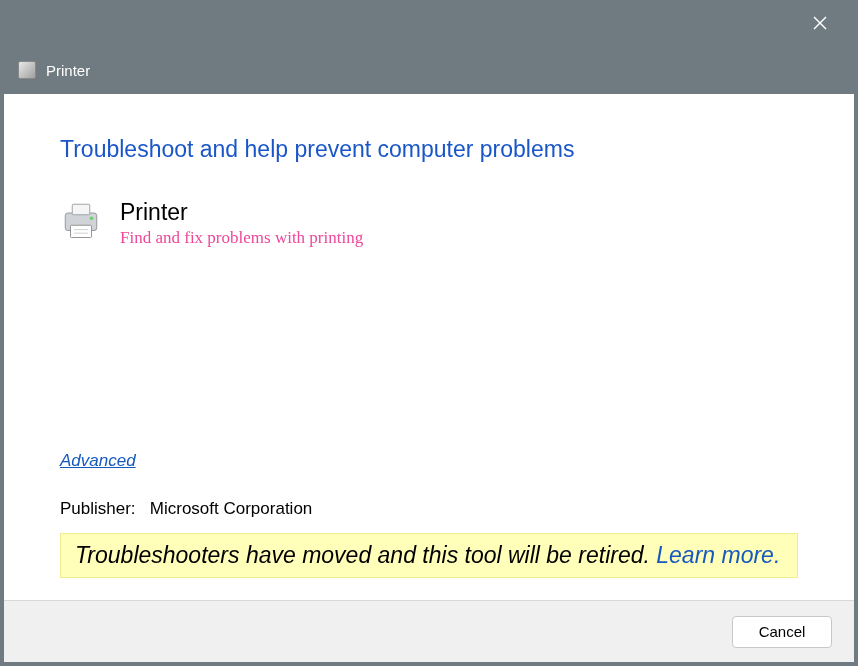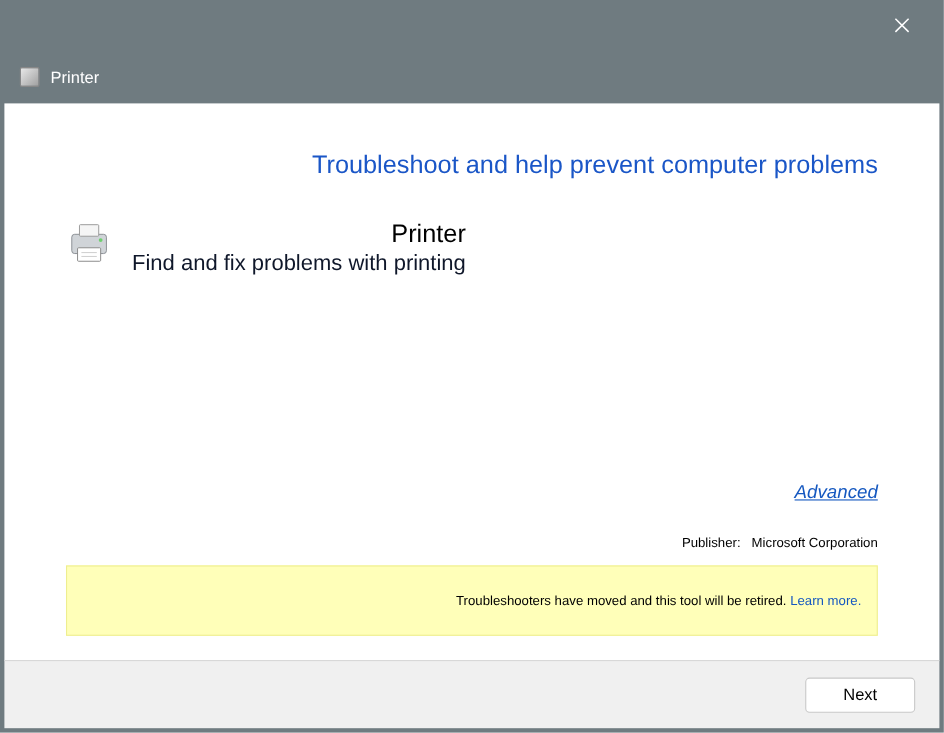--- a/index.html
+++ b/index.html
@@ -59,21 +59,20 @@
       margin: 0 4px;
       display: flex;
       flex-direction: column;
       position: relative;
     }
     .inner {
       padding: 42px 56px 0 56px;
       flex: 1;
       display: flex;
       flex-direction: column;
-      text-align: right;
     }
     .main-heading {
       color: #1a56c7;
       font-size: 23px;
       font-weight: 400;
       margin-bottom: 36px;
     }
     .printer-row {
       display: flex;
       align-items: flex-start;
@@ -89,54 +88,56 @@
       width: 100%;
       height: 100%;
     }
     .printer-text .ptitle {
       font-size: 23px;
       color: #000;
       font-weight: 400;
       margin-bottom: 2px;
     }
     .printer-text .pdesc {
-      font-size: 20px;
-      color: #0f172a;
+      font-size: 17px;
+      color: #ec4899;
+      font-family: Liberation Serif, serif;
     }
     .spacer {
       flex: 1;
     }
     .advanced-link {
       color: #1558c0;
       text-decoration: underline;
       font-size: 17px;
       cursor: pointer;
       margin-bottom: 28px;
       display: inline-block;
       font-style: italic;
     }
     .publisher-row {
-      font-size: 12px;
+      font-size: 17px;
       color: #000;
       margin-bottom: 14px;
     }
     .privacy-link {
       color: #1558c0;
       font-size: 17px;
       cursor: pointer;
       display: inline-block;
       margin-bottom: 18px;
     }
     .banner {
       background: #ffffb9;
       border: 1px solid #eeee90;
-      padding: 24px 14px;
-      font-size: 12px;
+      padding: 8px 14px;
+      font-size: 23px;
       color: #000;
       margin-bottom: 22px;
+      font-style: italic;
     }
     .banner .learn-more {
       color: #1558c0;
       cursor: pointer;
     }
     .button-bar {
       background: #f0f0f0;
       height: 62px;
       margin: 0 4px 4px 4px;
       border-top: 1px solid #d8d8d8;
@@ -209,14 +210,14 @@
     </div>
 
 
     <div class="banner">
       <span>Troubleshooters have moved and this tool will be retired. </span><span class="learn-more">Learn more.</span>
     </div>
   </div>
 </div>
 
 <div class="button-bar">
-  <button class="btn">Next</button>
+  <button class="btn">Cancel</button>
 </div>
 
 </body></html>

